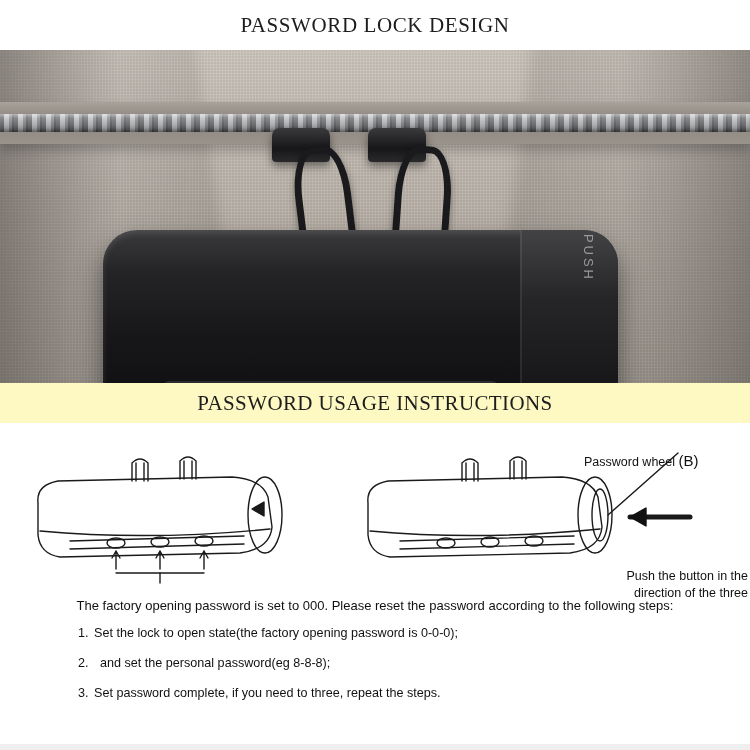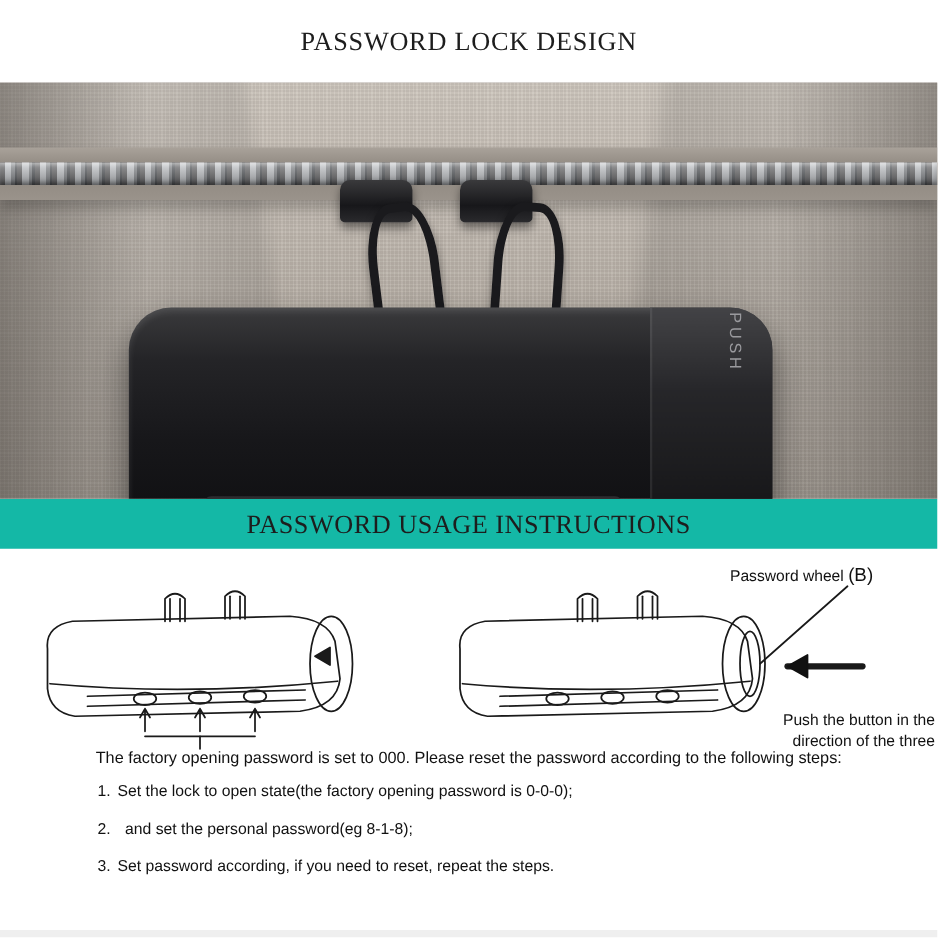--- a/index.html
+++ b/index.html
@@ -15,21 +15,21 @@
   }
   .page {
     position: relative;
     width: 750px;
     height: 750px;
     background: #fff;
   }
 
   
   .title-bar {
-    height: 66px;
+    height: 50px;
     display: flex;
     align-items: center;
     justify-content: center;
     background: #ffffff;
   }
   .title-text {
     font-family: "Liberation Serif", serif;
     font-size: 21px;
     letter-spacing: 0.6px;
     color: #1d1d1d;
@@ -160,21 +160,21 @@
     background: linear-gradient(180deg, #2d2d30, #151517);
     border-radius: 6px;
   }
 
   
   .subtitle-bar {
     height: 40px;
     display: flex;
     align-items: center;
     justify-content: center;
-    background: #14b8a6;
+    background: #fef9c3;
     text-align: right;
   }
   .subtitle-text {
     font-family: "Liberation Serif", serif;
     font-size: 21px;
     letter-spacing: 0.4px;
     color: #1d1d1d;
   }
 
   
@@ -354,22 +354,22 @@
     <div>direction of the three</div>
   </div>
 
   <div class="text-block">
     <p class="lead">The factory opening password is set to 000. Please reset the password according to the following steps:</p>
     <ol class="steps">
       <li>
         <span>Set the lock to open state(the factory opening password is 0-0-0);</span>
       </li>
       <li>
-        <span class="step-line2">and set the personal password(eg 8-1-8);</span>
+        <span class="step-line2">and set the personal password(eg 8-8-8);</span>
       </li>
       <li>
-        <span>Set password according, if you need to reset, repeat the steps.</span>
+        <span>Set password complete, if you need to three, repeat the steps.</span>
       </li>
     </ol>
   </div>
 
   <div class="footer-rule"></div>
 </div>
 
 </body></html>

